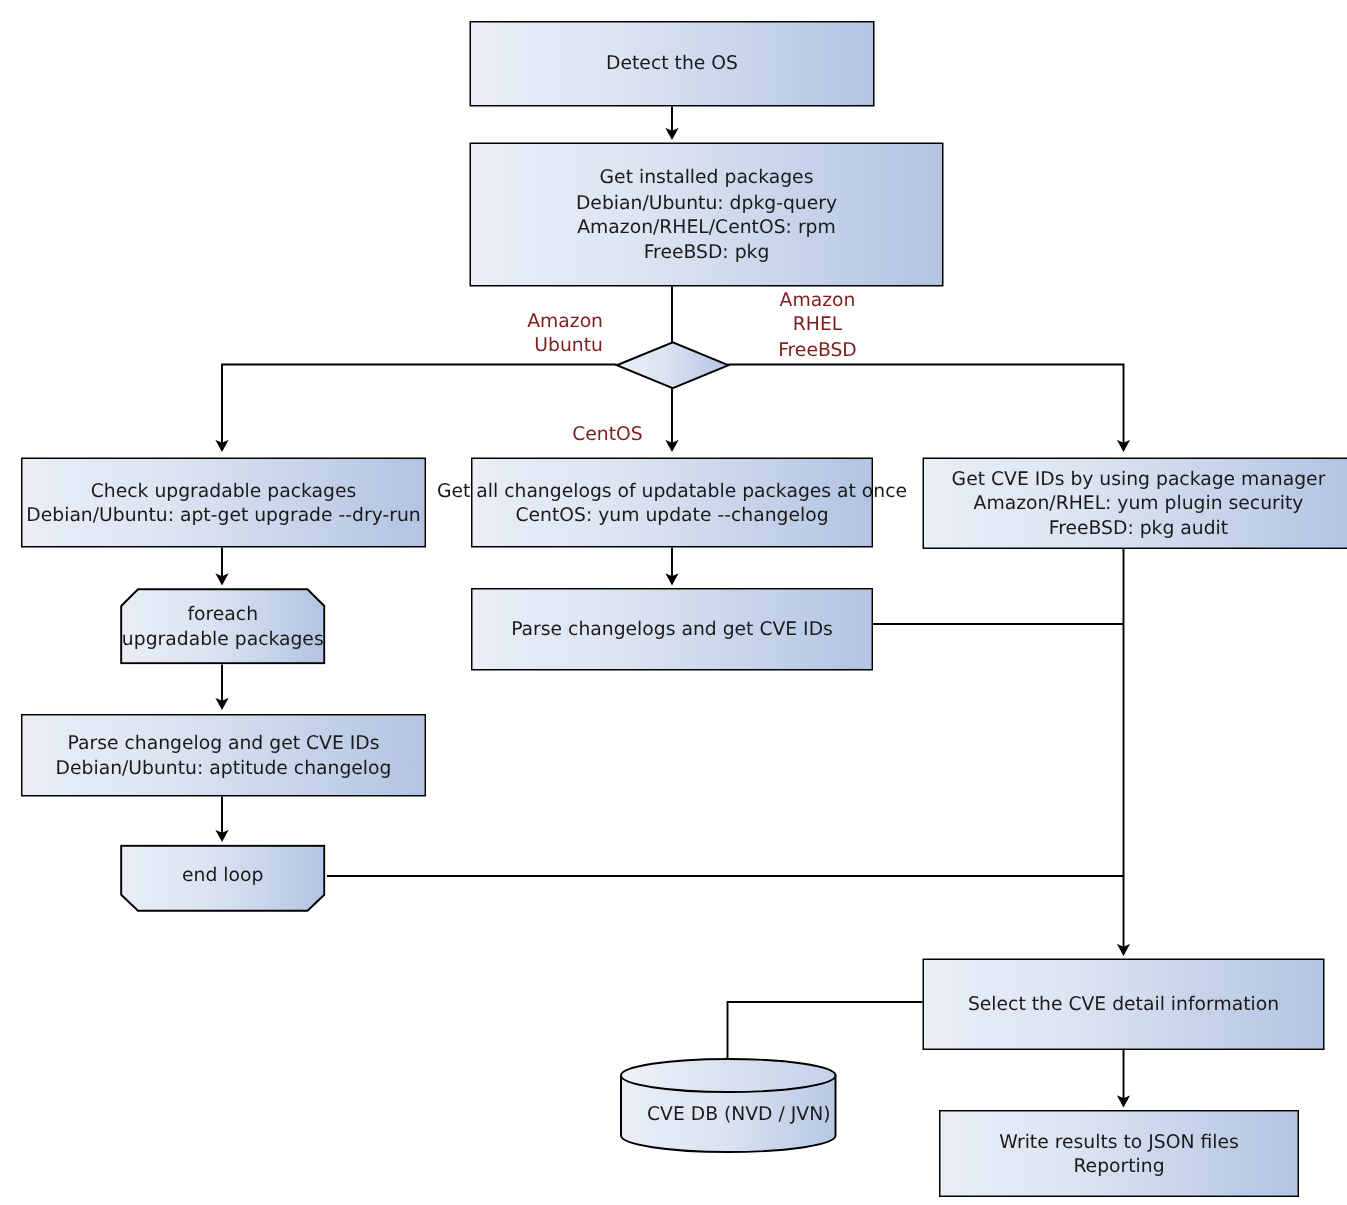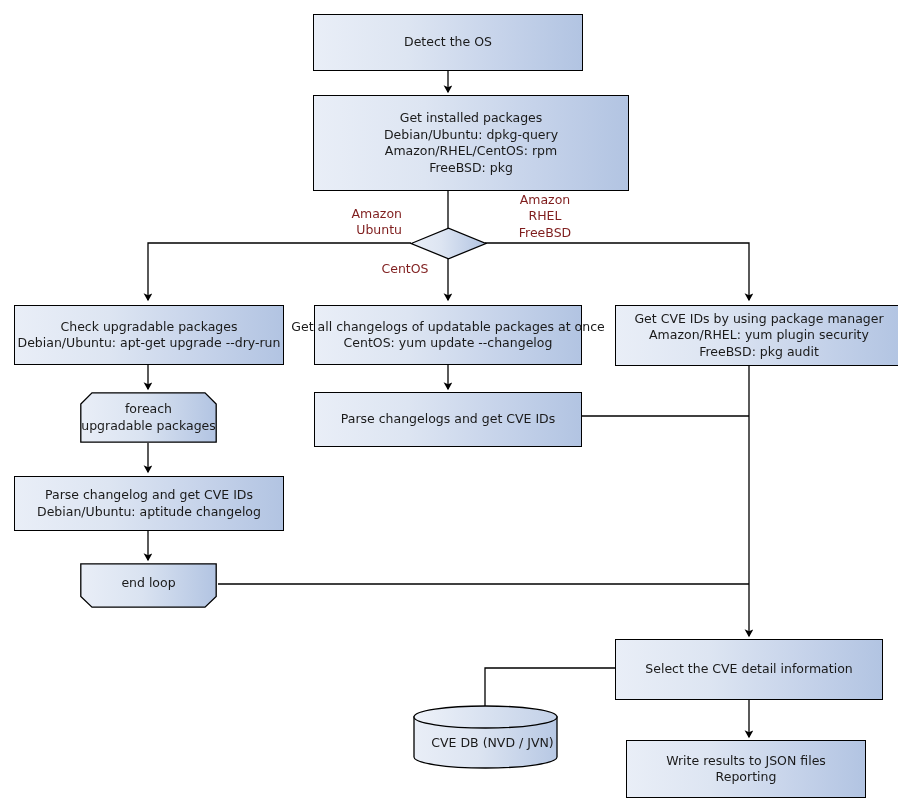--- a/index.html
+++ b/index.html
@@ -176,21 +176,21 @@
     <span>Amazon</span><br>
     <span>Ubuntu</span>
   </div>
 
   <div class="edge-label ta-c" style="left:495px; top:192px; width:100px;">
     <span>Amazon</span><br>
     <span>RHEL</span><br>
     <span>FreeBSD</span>
   </div>
 
-  <div class="edge-label ta-c" style="left:368px; top:261px; width:74px;">
+  <div class="edge-label ta-c" style="left:368px; top:281px; width:74px;">
     <span>CentOS</span>
   </div>
 
   <div class="node" style="left:14px; top:305px; width:270px; height:60px;">
     <div class="lbl ta-c">
       <span>Check upgradable packages</span><br>
       <span>Debian/Ubuntu: apt-get upgrade --dry-run</span>
     </div>
   </div>
 

